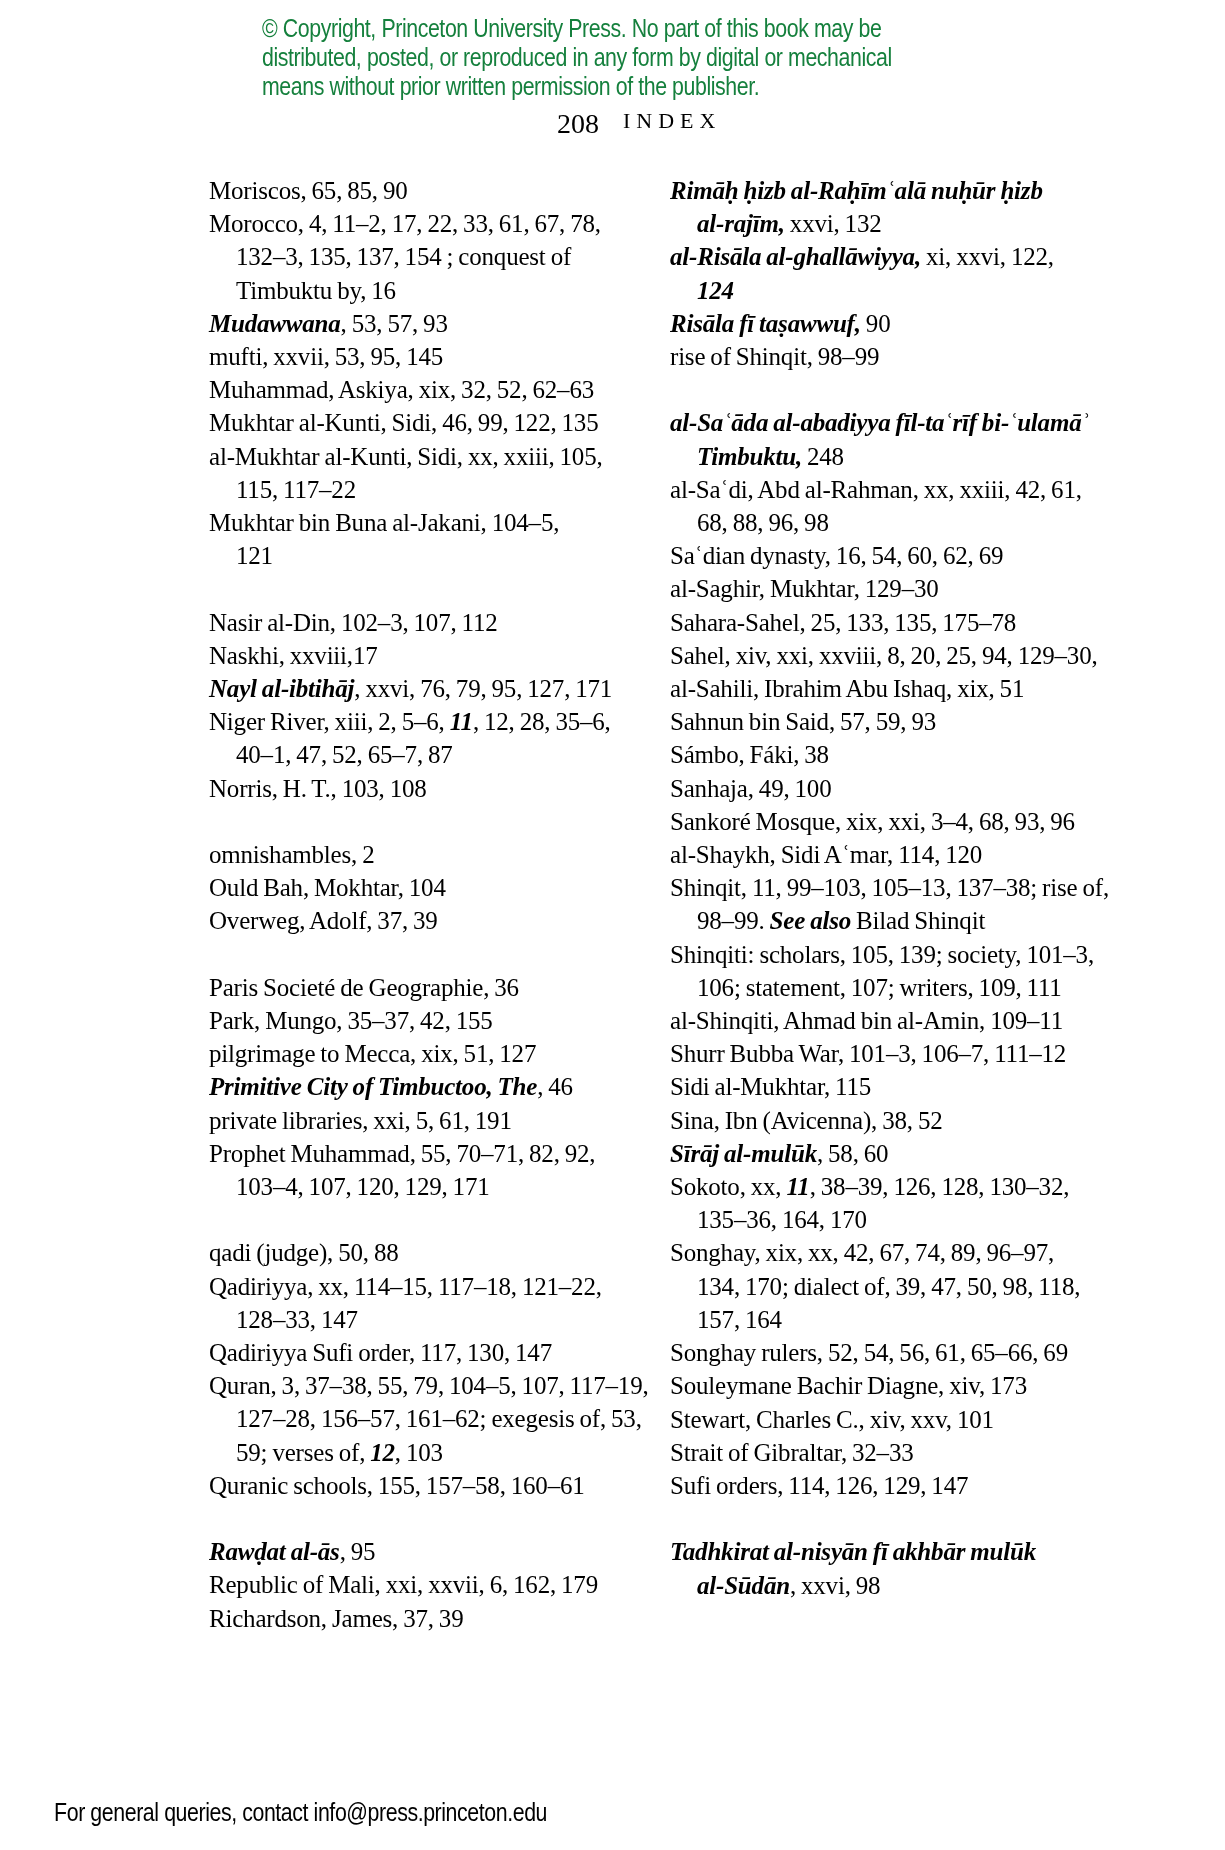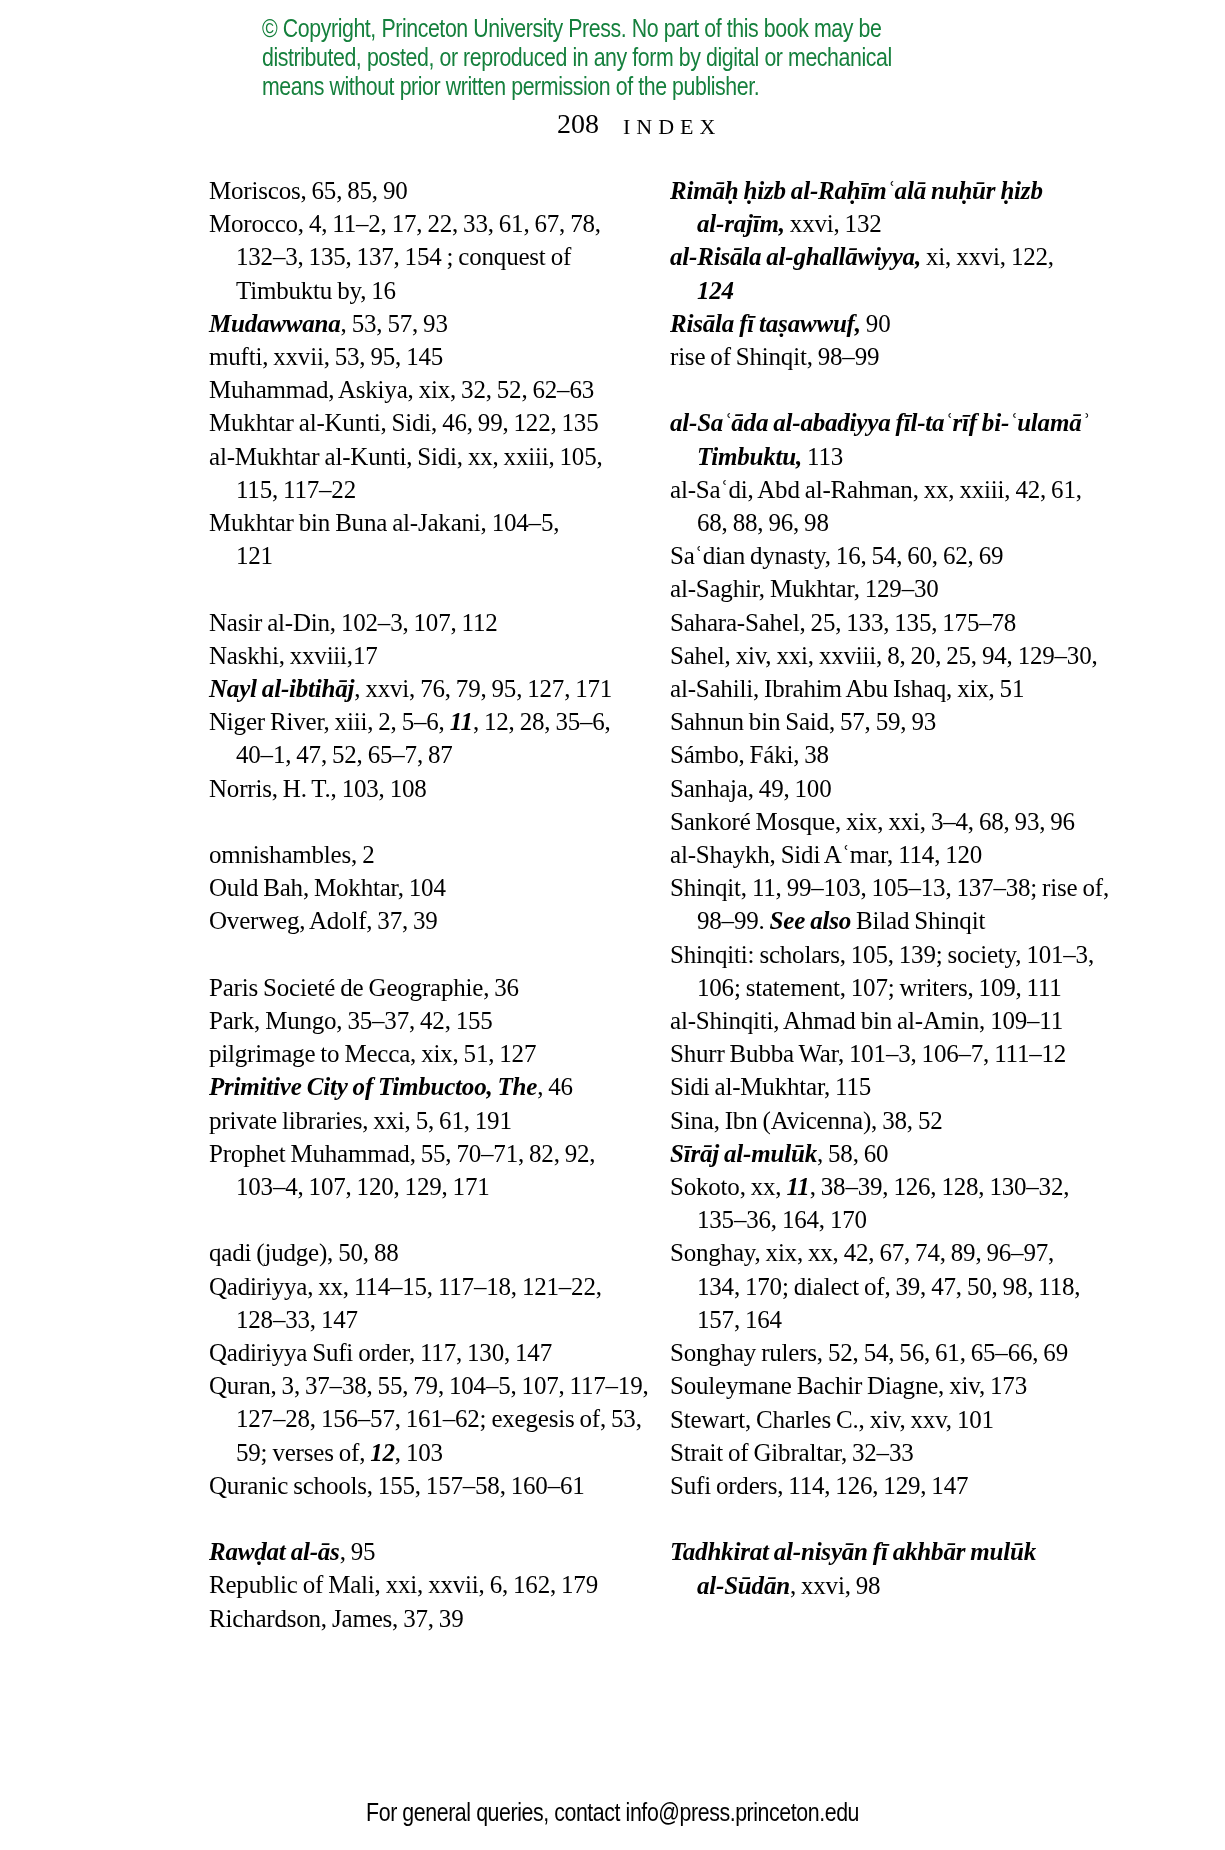--- a/index.html
+++ b/index.html
@@ -19,21 +19,21 @@
     font-size: 26px; line-height: 29px;
     color: #15803d;
     letter-spacing: -0.5px;
   }
   .condense-l { transform: scaleX(0.82); transform-origin: left top; display: inline-block; }
   .copyright .cline { white-space: nowrap; }
 
   
   .pagehead {
     position: absolute; left: 557px; top: 108px;
-    display: flex; align-items: flex-end; gap: 24px;
+    display: flex; align-items: flex-start; gap: 24px;
     font-family: "Liberation Serif", "DejaVu Serif", serif;
     color: #000;
   }
   .pagenum { font-size: 28px; }
   .runhead { font-size: 22px; letter-spacing: 6px; }
 
   
   .col {
     position: absolute; top: 174px;
     width: 470px;
@@ -46,21 +46,20 @@
   .col.left  { left: 192px; }
   .col.right { left: 653px; }
   .entry.gap { margin-top: 33.2px; }
   .line { white-space: nowrap; }
   .line.cont { padding-left: 27px; }
   .it { font-style: italic; font-weight: bold; }
 
   
   .footer {
     position: absolute; left: 0; top: 1797px; width: 1225px;
-    text-align: center;
     font-family: "Liberation Sans", "DejaVu Sans", sans-serif;
     font-size: 26px; color: #000; letter-spacing: -0.5px;
   }
   .condense-c { transform: scaleX(0.82); transform-origin: center top; display: inline-block; white-space: nowrap; }
 </style>
 </head>
 <body>
 
 <div class="page">
 
@@ -188,21 +187,21 @@
         <div class="line cont"><span class="it">124</span></div>
       </div>
       <div class="entry">
         <div class="line"><span class="it">Risāla fī taṣawwuf,</span><span> 90</span></div>
       </div>
       <div class="entry">
         <div class="line"><span>rise of Shinqit, 98–99</span></div>
       </div>
       <div class="entry gap">
         <div class="line"><span class="it">al-Saʿāda al-abadiyya fīl-taʿrīf bi-ʿulamāʾ</span></div>
-        <div class="line cont"><span class="it">Timbuktu,</span><span> 113</span></div>
+        <div class="line cont"><span class="it">Timbuktu,</span><span> 248</span></div>
       </div>
       <div class="entry">
         <div class="line"><span>al-Saʿdi, Abd al-Rahman, xx, xxiii, 42, 61,</span></div>
         <div class="line cont"><span>68, 88, 96, 98</span></div>
       </div>
       <div class="entry">
         <div class="line"><span>Saʿdian dynasty, 16, 54, 60, 62, 69</span></div>
       </div>
       <div class="entry">
         <div class="line"><span>al-Saghir, Mukhtar, 129–30</span></div>

